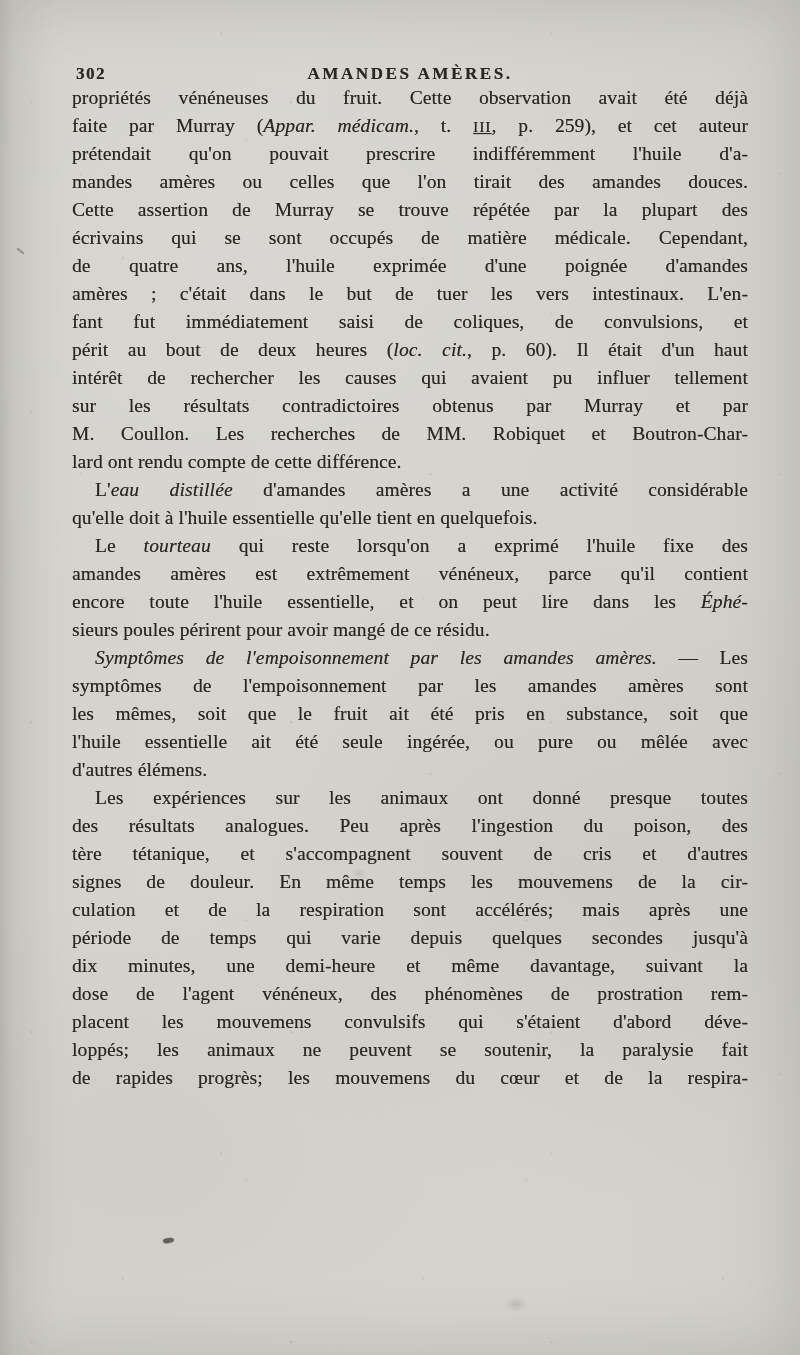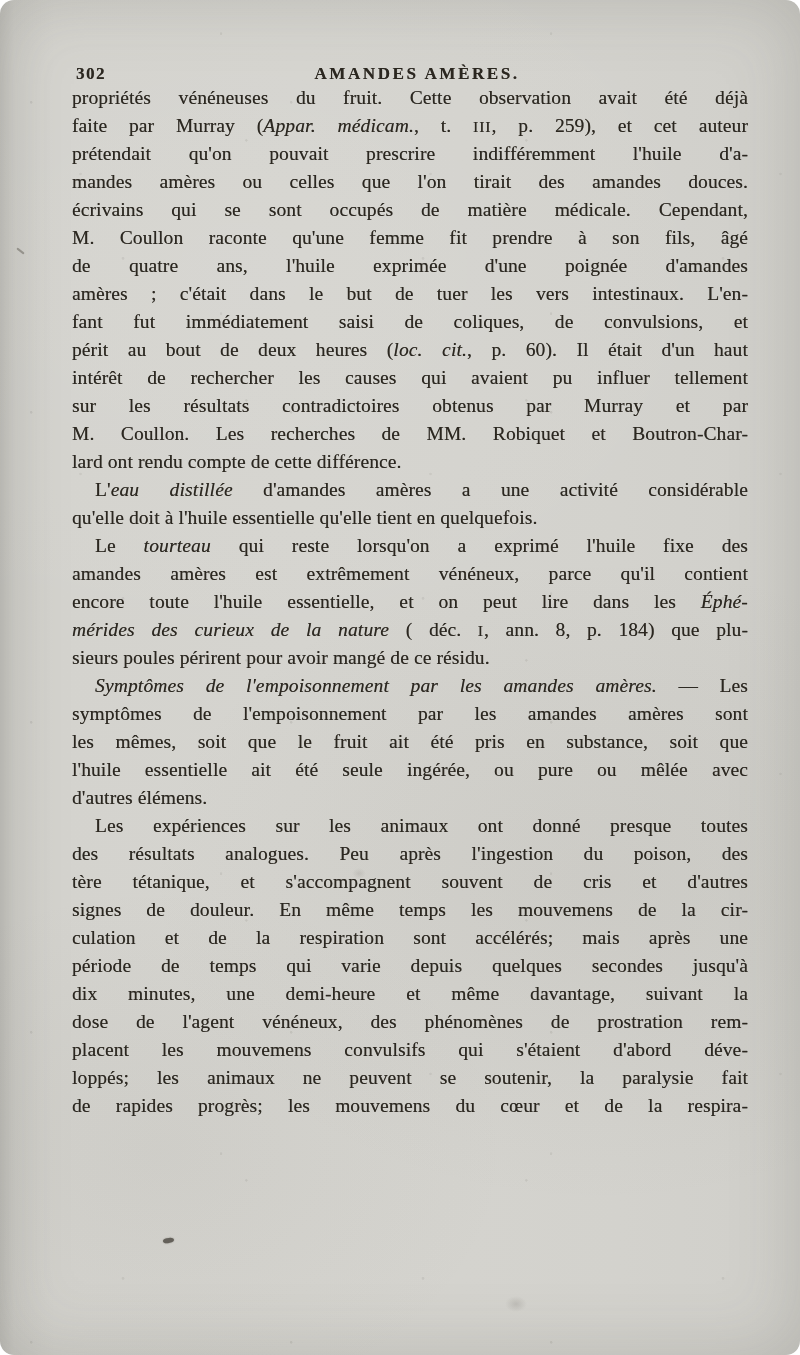--- a/index.html
+++ b/index.html
@@ -8,58 +8,57 @@
     width:800px; height:1355px;
     overflow:hidden;
     font-family:"Liberation Serif","DejaVu Serif",serif;
     color:#2b2720;
     background:
       radial-gradient(ellipse 900px 700px at 30% 20%, rgba(255,255,255,0.06), transparent 60%),
       radial-gradient(ellipse 700px 500px at 75% 65%, rgba(110,107,98,0.07), transparent 65%),
       radial-gradient(ellipse 500px 380px at 20% 85%, rgba(110,107,98,0.06), transparent 70%),
       linear-gradient(90deg,#c3c2bd 0px,#cfcec9 14px,#d4d3ce 55px,#d5d4cf 300px,#d3d2cd 620px,#d0cfca 800px);
     box-shadow: inset 0 0 70px rgba(88,85,76,0.22);
-    border-radius: 14px;
   }
   .texture {
     position:absolute; inset:0; pointer-events:none;
     background-image:
       radial-gradient(circle 1.2px at 12% 33%, rgba(90,86,78,.12) 0 1px, transparent 1.6px),
       radial-gradient(circle 1px at 67% 12%, rgba(90,86,78,.10) 0 1px, transparent 1.5px),
       radial-gradient(circle 1.4px at 41% 76%, rgba(90,86,78,.10) 0 1px, transparent 1.8px),
       radial-gradient(circle 1px at 88% 54%, rgba(90,86,78,.11) 0 1px, transparent 1.5px),
       radial-gradient(circle 1.1px at 23% 58%, rgba(90,86,78,.09) 0 1px, transparent 1.6px);
     background-size: 260px 310px, 330px 280px, 300px 340px, 280px 260px, 350px 300px;
   }
   .pagenum {
     position:absolute; left:76px; top:64px;
     font-size:17px; font-weight:bold; letter-spacing:1.5px;
     text-shadow:0.2px 0.2px 0.4px rgba(40,36,30,0.6);
   }
   .runtitle {
-    position:absolute; left:79px; width:676px; top:64px;
+    position:absolute; left:72px; width:676px; top:64px;
     text-align:center;
     font-size:17px; font-weight:bold; letter-spacing:2.6px;
     text-shadow:0.2px 0.2px 0.4px rgba(40,36,30,0.6);
   }
   .bodytext {
     position:absolute; left:72px; width:676px; top:84px;
     font-size:19.4px; line-height:28px;
     text-shadow:0.25px 0.25px 0.45px rgba(43,39,32,0.58);
   }
   .para { margin:0; }
   .line {
     text-align:justify; text-align-last:justify;
     letter-spacing:0.15px;
     max-height:28px; overflow:hidden;
   }
   .line.endline { text-align-last:left; }
   .line.indent  { text-indent:23px; }
   .line i { font-style:italic; letter-spacing:0.2px; }
-  .sc { font-size:0.8em; letter-spacing:1px; }
+  .sc { font-size:0.8em; letter-spacing:1px;text-decoration:underline; }
   .speck { position:absolute; pointer-events:none; }
   .speck1 { left:163px; top:1238px; width:11px; height:5px;
     background:#46423b; opacity:.78; border-radius:45% 60% 50% 55%;
     transform:rotate(-14deg); box-shadow:0 0 1.5px rgba(60,56,48,.6); }
   .speck2 { left:16px; top:250px; width:9px; height:2px;
     background:#56524a; opacity:.45; border-radius:2px; transform:rotate(38deg); }
   .speck3 { left:505px; top:1296px; width:22px; height:16px;
     background:radial-gradient(ellipse, rgba(74,70,62,.16), transparent 70%); }
   .speck4 { left:352px; top:868px; width:14px; height:11px;
     background:radial-gradient(ellipse, rgba(74,70,62,.12), transparent 70%); }
@@ -72,40 +71,39 @@
 
   <div class="pagenum">302</div>
   <div class="runtitle">AMANDES AMÈRES.</div>
 
   <div class="bodytext">
       <div class="para">
         <div class="line">propriétés vénéneuses du fruit. Cette observation avait été déjà</div>
         <div class="line">faite par Murray (<i>Appar. médicam.</i>, t. <span class="sc">III</span>, p. 259), et cet auteur</div>
         <div class="line">prétendait qu'on pouvait prescrire indifféremment l'huile d'a-</div>
         <div class="line">mandes amères ou celles que l'on tirait des amandes douces.</div>
+        <div class="line">Cette assertion de Murray se trouve répétée par la plupart des</div>
         <div class="line">écrivains qui se sont occupés de matière médicale. Cependant,</div>
-        <div class="line">M. Coullon raconte qu'une femme fit prendre à son fils, âgé</div>
         <div class="line">de quatre ans, l'huile exprimée d'une poignée d'amandes</div>
         <div class="line">amères ; c'était dans le but de tuer les vers intestinaux. L'en-</div>
         <div class="line">fant fut immédiatement saisi de coliques, de convulsions, et</div>
         <div class="line">périt au bout de deux heures (<i>loc. cit.</i>, p. 60). Il était d'un haut</div>
         <div class="line">intérêt de rechercher les causes qui avaient pu influer tellement</div>
         <div class="line">sur les résultats contradictoires obtenus par Murray et par</div>
         <div class="line">M. Coullon. Les recherches de MM. Robiquet et Boutron-Char-</div>
         <div class="line endline">lard ont rendu compte de cette différence.</div>
       </div>
       <div class="para">
         <div class="line indent">L'<i>eau distillée</i> d'amandes amères a une activité considérable</div>
         <div class="line endline">qu'elle doit à l'huile essentielle qu'elle tient en quelquefois.</div>
       </div>
       <div class="para">
         <div class="line indent">Le <i>tourteau</i> qui reste lorsqu'on a exprimé l'huile fixe des</div>
         <div class="line">amandes amères est extrêmement vénéneux, parce qu'il contient</div>
         <div class="line">encore toute l'huile essentielle, et on peut lire dans les <i>Éphé-</i></div>
-        <div class="line"><i>mérides des curieux de la nature</i> ( déc. <span class="sc">I</span>, ann. 8, p. 184) que plu-</div>
         <div class="line endline">sieurs poules périrent pour avoir mangé de ce résidu.</div>
       </div>
       <div class="para">
         <div class="line indent"><i>Symptômes de l'empoisonnement par les amandes amères.</i> — Les</div>
         <div class="line">symptômes de l'empoisonnement par les amandes amères sont</div>
         <div class="line">les mêmes, soit que le fruit ait été pris en substance, soit que</div>
         <div class="line">l'huile essentielle ait été seule ingérée, ou pure ou mêlée avec</div>
         <div class="line endline">d'autres élémens.</div>
       </div>
       <div class="para">

